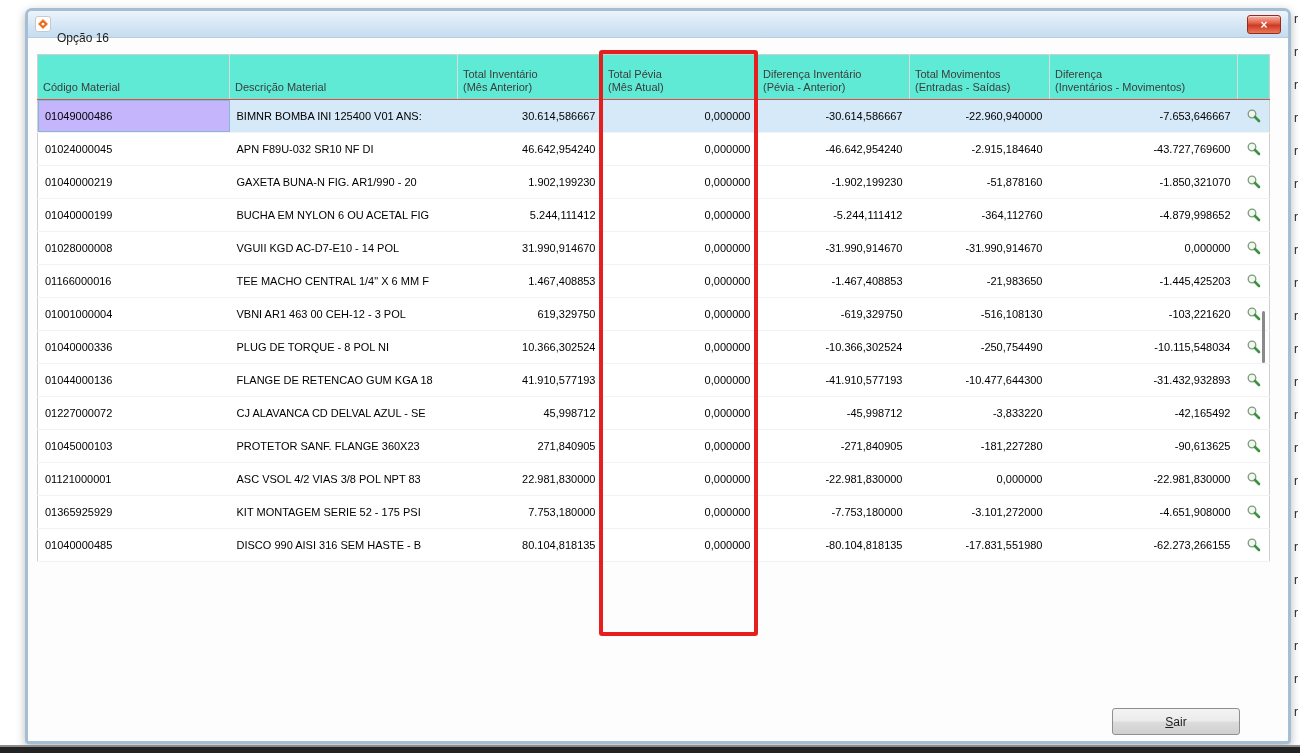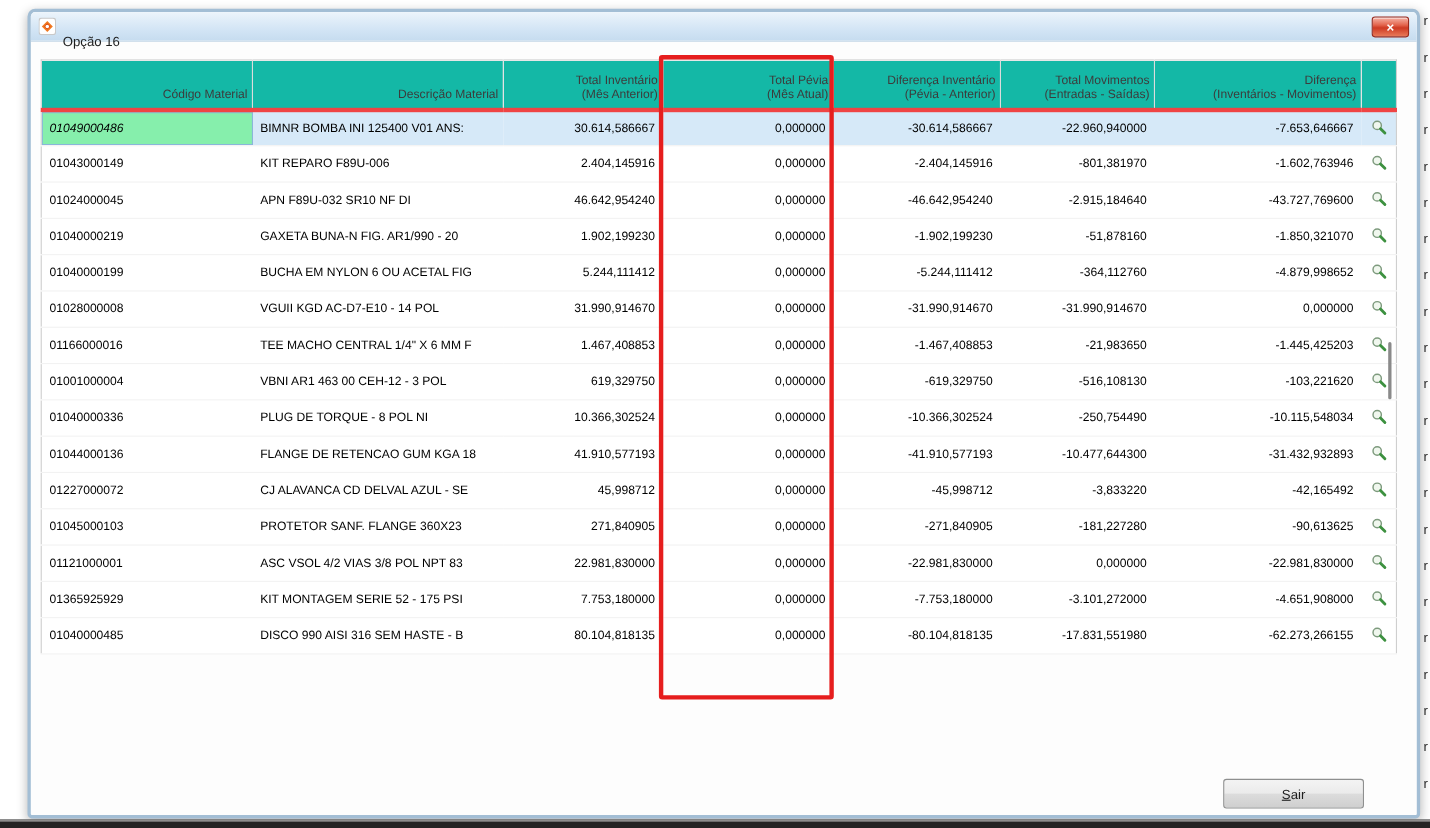--- a/index.html
+++ b/index.html
@@ -40,42 +40,41 @@
   }
 
   
   .grid {
     position:absolute; left:9px; top:43px; width:1232px;
     border-collapse:collapse; table-layout:fixed;
     background:#fff; font-size:11px;
     border:1px solid #cfcfcf;
   }
   .grid th {
-    border-right:1px solid #dcdcdc; border-bottom:4px solid #ef4444;
-    height:45px; vertical-align:bottom; text-align:right;
+    border-right:1px solid #dcdcdc; border-bottom:1px solid #ef4444;
+    height:45px; vertical-align:bottom; text-align:left;
     font-weight:normal; color:#3c3c3c;
-    padding:3px 4px 5px 5px; background:#14b8a6;
+    padding:3px 4px 5px 5px; background:#5eead4;
     white-space:nowrap; overflow:hidden;
   }
   .grid th:last-child { border-right:none; }
   .hline1, .hline2 { line-height:13px; }
   .grid td {
     height:33px; padding:0 7px; color:#000;
     white-space:nowrap; overflow:hidden;
     border-bottom:1px solid #f2f2f2;
     background:#fff;
   }
   .c-num { text-align:right; }
   .c-dark-red { color:var(--negative-dark,#8e3039); }
   .c-bright-red { color:var(--negative-bright,#e02a1f); }
   tr.selected td { background:var(--selection-blue,#d6e9f8); }
   tr.selected td.c-codigo {
-    background:#86efac;
+    background:#c4b5fd;
     box-shadow:inset 0 0 0 1px #8ab6da;
-    font-style:italic;
   }
   .c-icon { text-align:center; padding:2px 0 0 0; }
   .c-icon svg { cursor:pointer; }
 
   
   .red-annotation {
     position:absolute; left:571px; top:39px; width:159px; height:586px;
     border:4px solid var(--annotation-red,#e61e1e);
     border-radius:3px;
     pointer-events:none; z-index:6;
@@ -205,33 +204,20 @@
             <td class="c-num">0,000000</td>
             <td class="c-num c-dark-red">-30.614,586667</td>
             <td class="c-num c-dark-red">-22.960,940000</td>
             <td class="c-num c-bright-red">-7.653,646667</td>
             <td class="c-icon"><svg width="15" height="15" viewBox="0 0 15 15">
                 <circle cx="6" cy="6" r="3.8" fill="#f0f7ee" stroke="#7d9a7d" stroke-width="1.3"></circle>
                 <path d="M9 9 L13 13" stroke="#3d9140" stroke-width="2.6" stroke-linecap="round"></path>
               </svg></td>
           </tr>
           <tr>
-            <td class="c-codigo">01043000149</td>
-            <td class="c-desc">KIT REPARO F89U-006</td>
-            <td class="c-num">2.404,145916</td>
-            <td class="c-num">0,000000</td>
-            <td class="c-num c-dark-red">-2.404,145916</td>
-            <td class="c-num c-dark-red">-801,381970</td>
-            <td class="c-num c-bright-red">-1.602,763946</td>
-            <td class="c-icon"><svg width="15" height="15" viewBox="0 0 15 15">
-                <circle cx="6" cy="6" r="3.8" fill="#f0f7ee" stroke="#7d9a7d" stroke-width="1.3"></circle>
-                <path d="M9 9 L13 13" stroke="#3d9140" stroke-width="2.6" stroke-linecap="round"></path>
-              </svg></td>
-          </tr>
-          <tr>
             <td class="c-codigo">01024000045</td>
             <td class="c-desc">APN F89U-032 SR10 NF DI</td>
             <td class="c-num">46.642,954240</td>
             <td class="c-num">0,000000</td>
             <td class="c-num c-dark-red">-46.642,954240</td>
             <td class="c-num c-dark-red">-2.915,184640</td>
             <td class="c-num c-bright-red">-43.727,769600</td>
             <td class="c-icon"><svg width="15" height="15" viewBox="0 0 15 15">
                 <circle cx="6" cy="6" r="3.8" fill="#f0f7ee" stroke="#7d9a7d" stroke-width="1.3"></circle>
                 <path d="M9 9 L13 13" stroke="#3d9140" stroke-width="2.6" stroke-linecap="round"></path>

